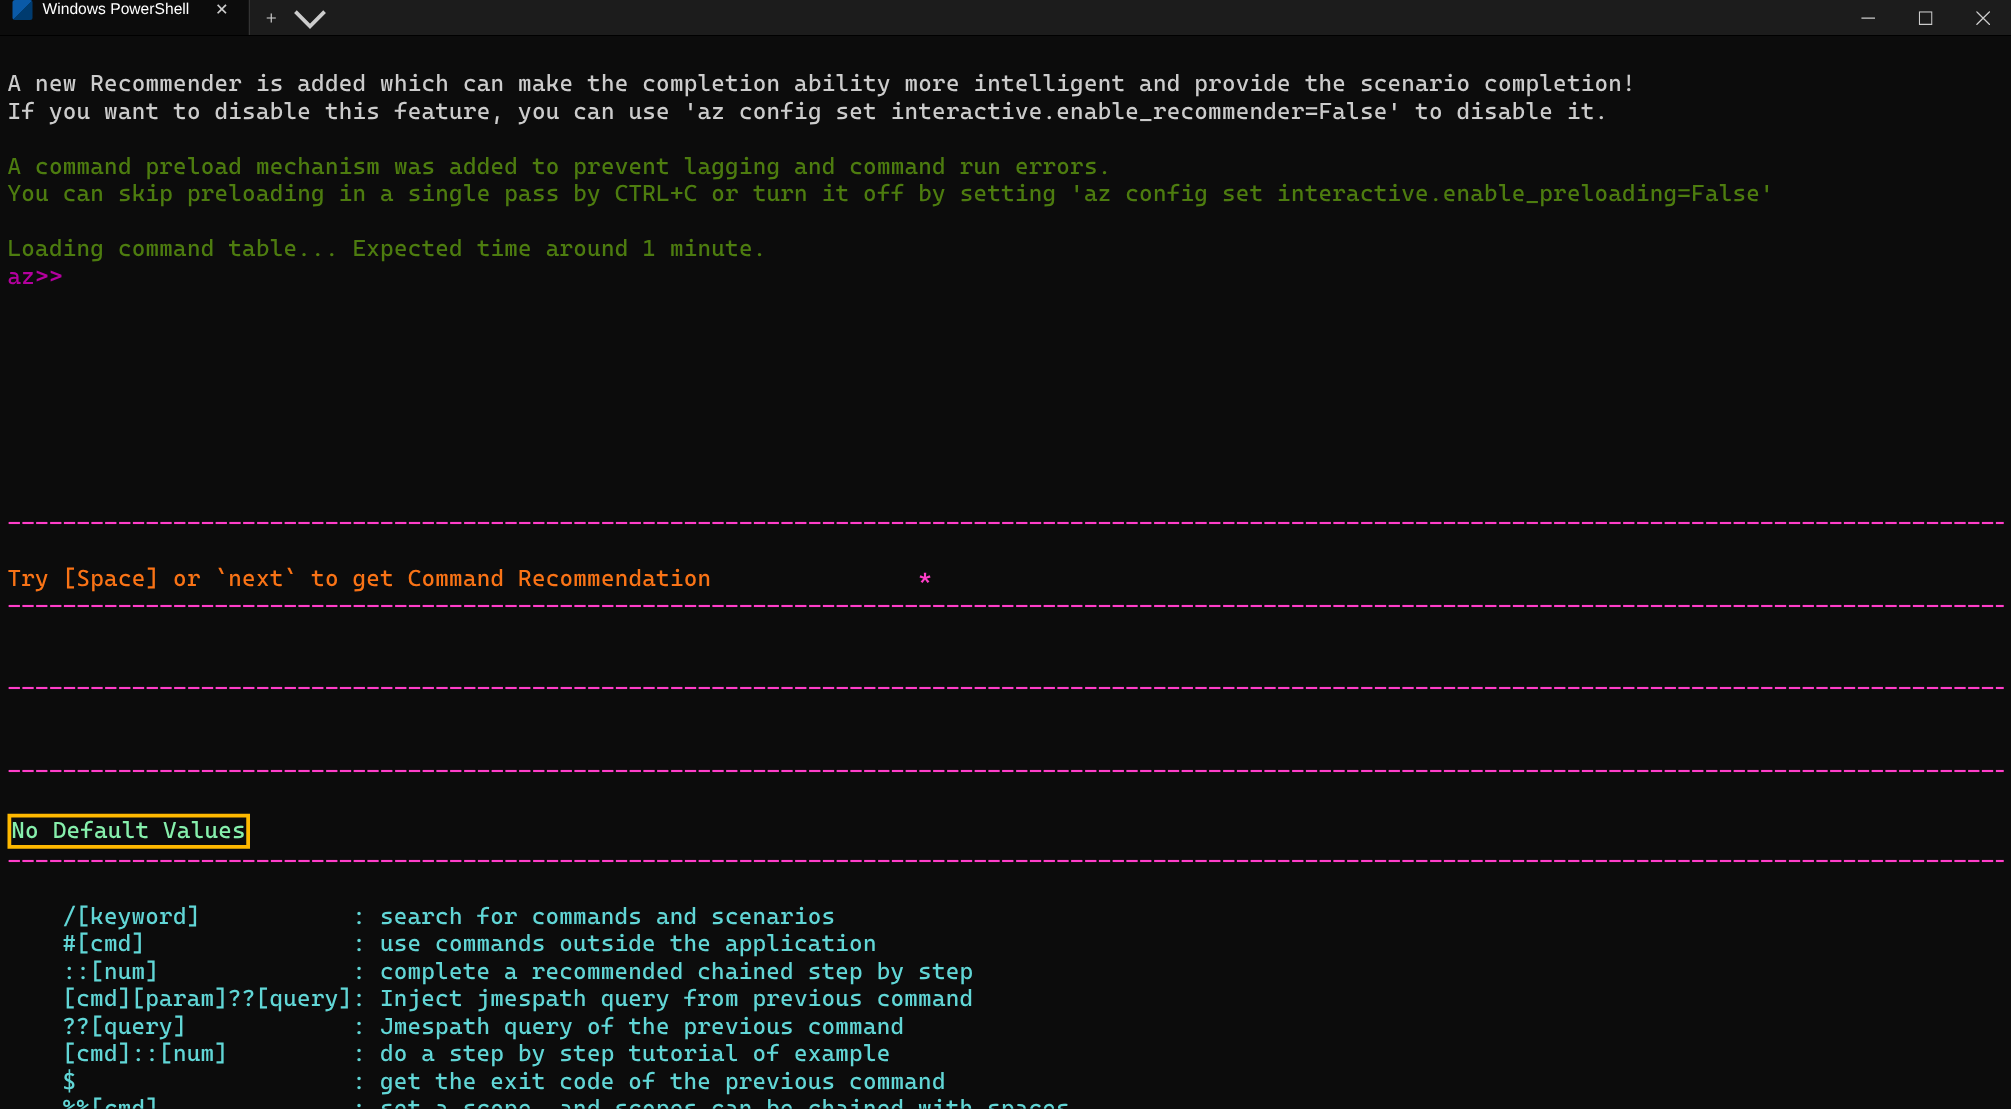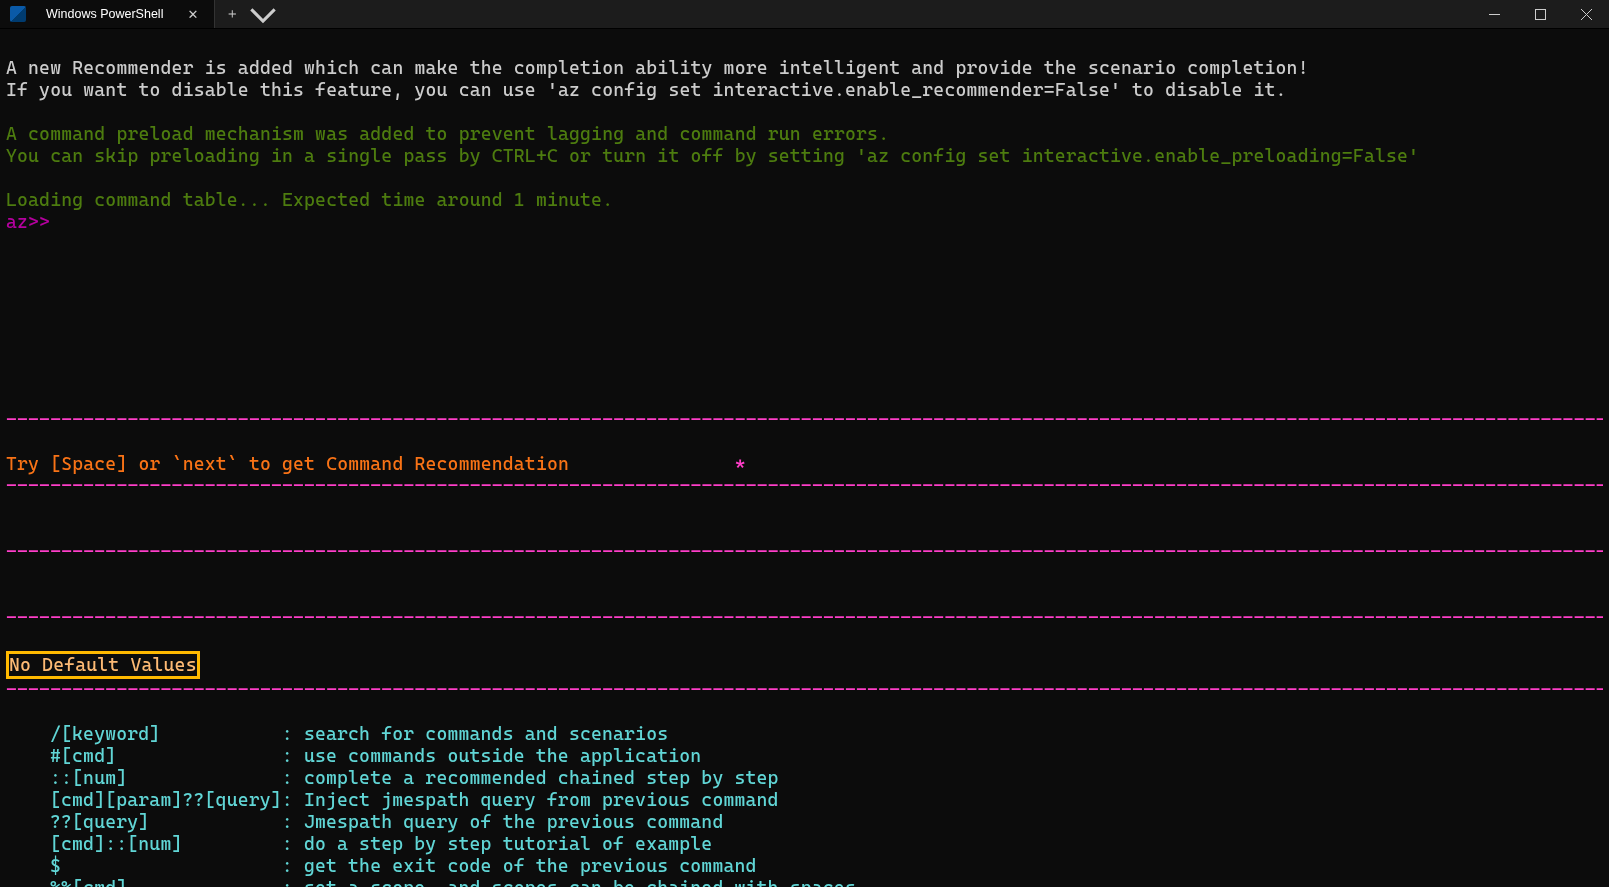--- a/index.html
+++ b/index.html
@@ -19,23 +19,23 @@
   background: #1c1c1c;
   display: flex;
   align-items: stretch;
   justify-content: space-between;
   border-bottom: 1px solid #000;
 }
 .titlebar-left { display: flex; align-items: stretch; }
 .tab {
   background: #0c0c0c;
   display: flex;
-  align-items: center;
+  align-items: flex-start;
   padding: 0 12px 0 10px;
-  gap: 20px;
+  gap: 8px;
   min-width: 200px;
   position: relative;
   border-right: 1px solid #333;
 }
 .tab-icon {
   width: 16px; height: 16px;
   background: linear-gradient(135deg, #0a5aa8 50%, #003b6f 50%);
   border-radius: 2px;
   display:inline-block;
 }
@@ -54,21 +54,21 @@
   letter-spacing: 0.2px;
 }
 .white { color: #cccccc; }
 .blue { color: #4d7c0f; }
 .cyan { color: #f97316; }
 .magenta { color: #ff3ec9; }
 .pmag { color: #b4009e;}
 .highlight-box {
   border: 3px solid #ffb900;
   display: inline-block;
-  color:#fdba74;
+  color:#86efac;
 }
 .help-row .k { color:#61d6d6;margin-left:44px; }
 .help-row { color:#61d6d6; }
 .dashline { color:#ff3ec9; display:block; overflow:hidden; white-space:nowrap; width:100%; text-overflow:clip;}
 </style>
 </head>
 <body>
 
 <div class="titlebar">
   <div class="titlebar-left">

